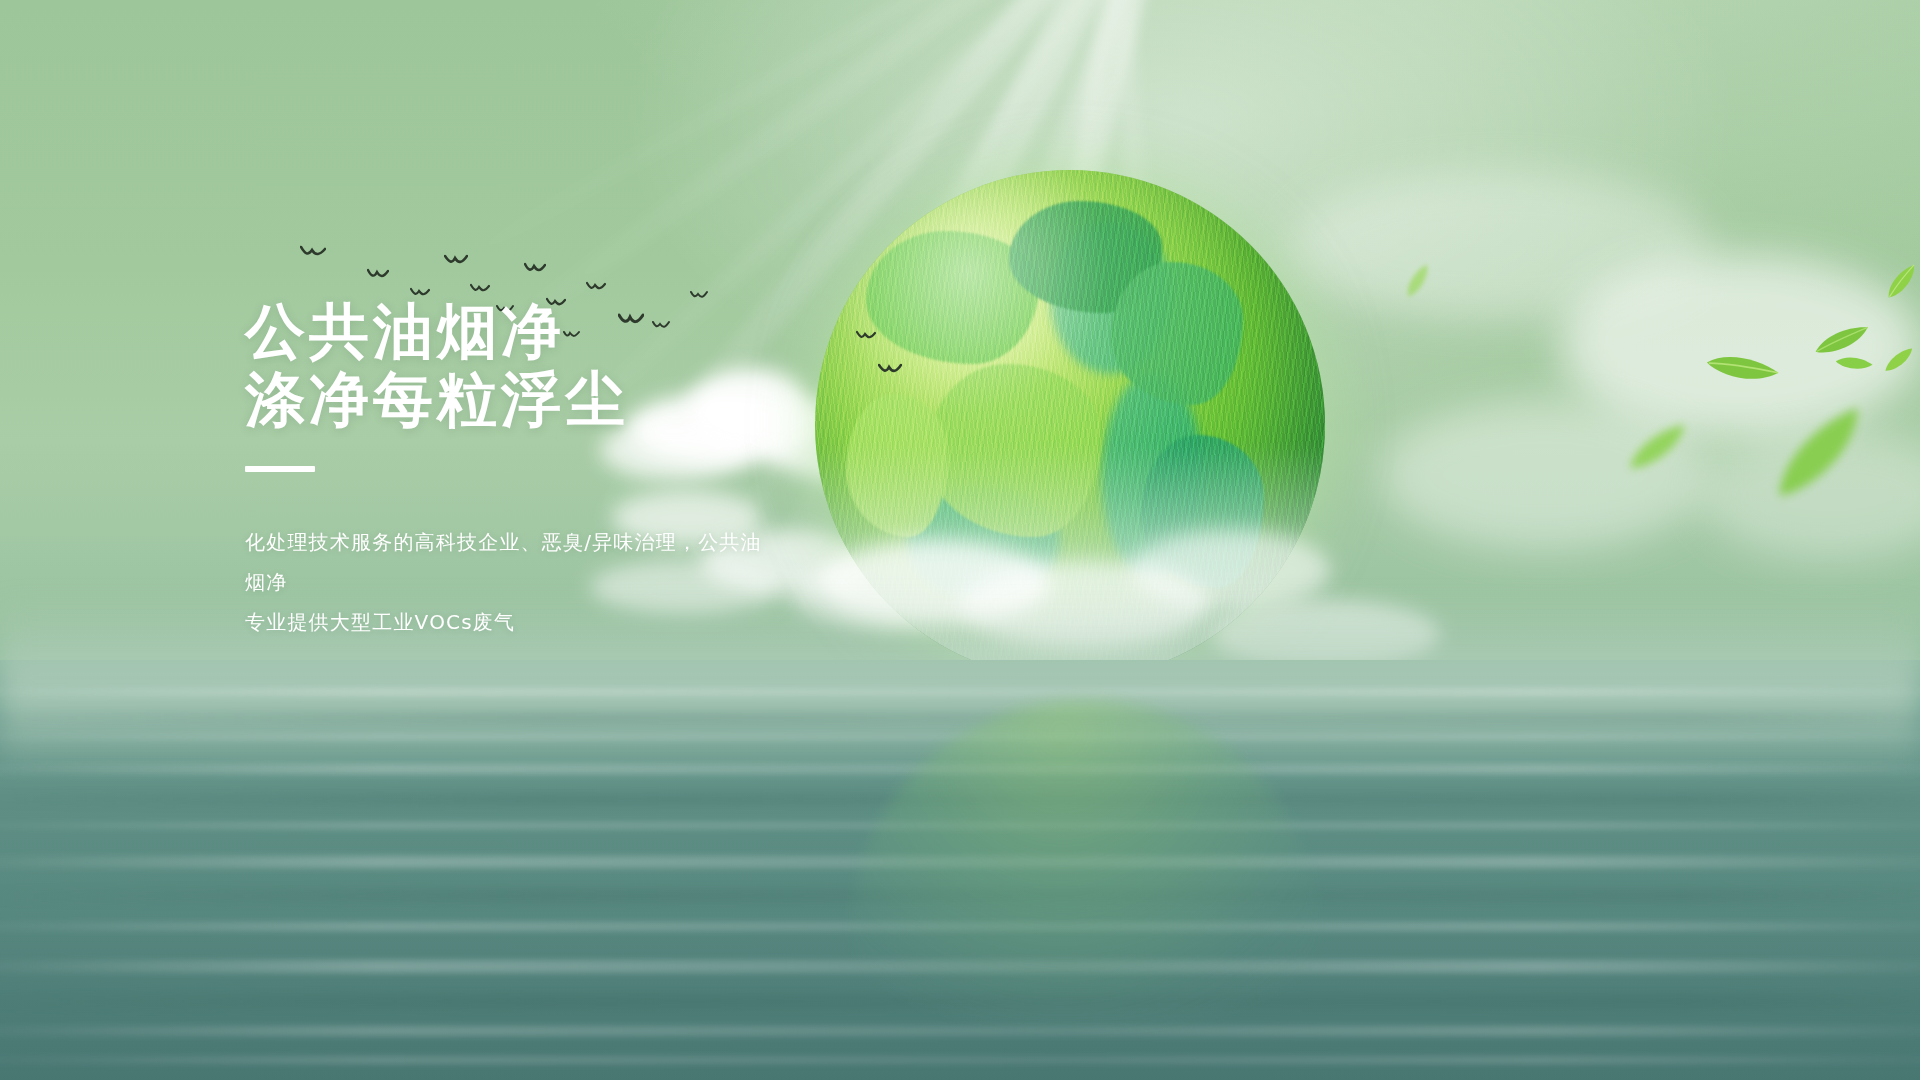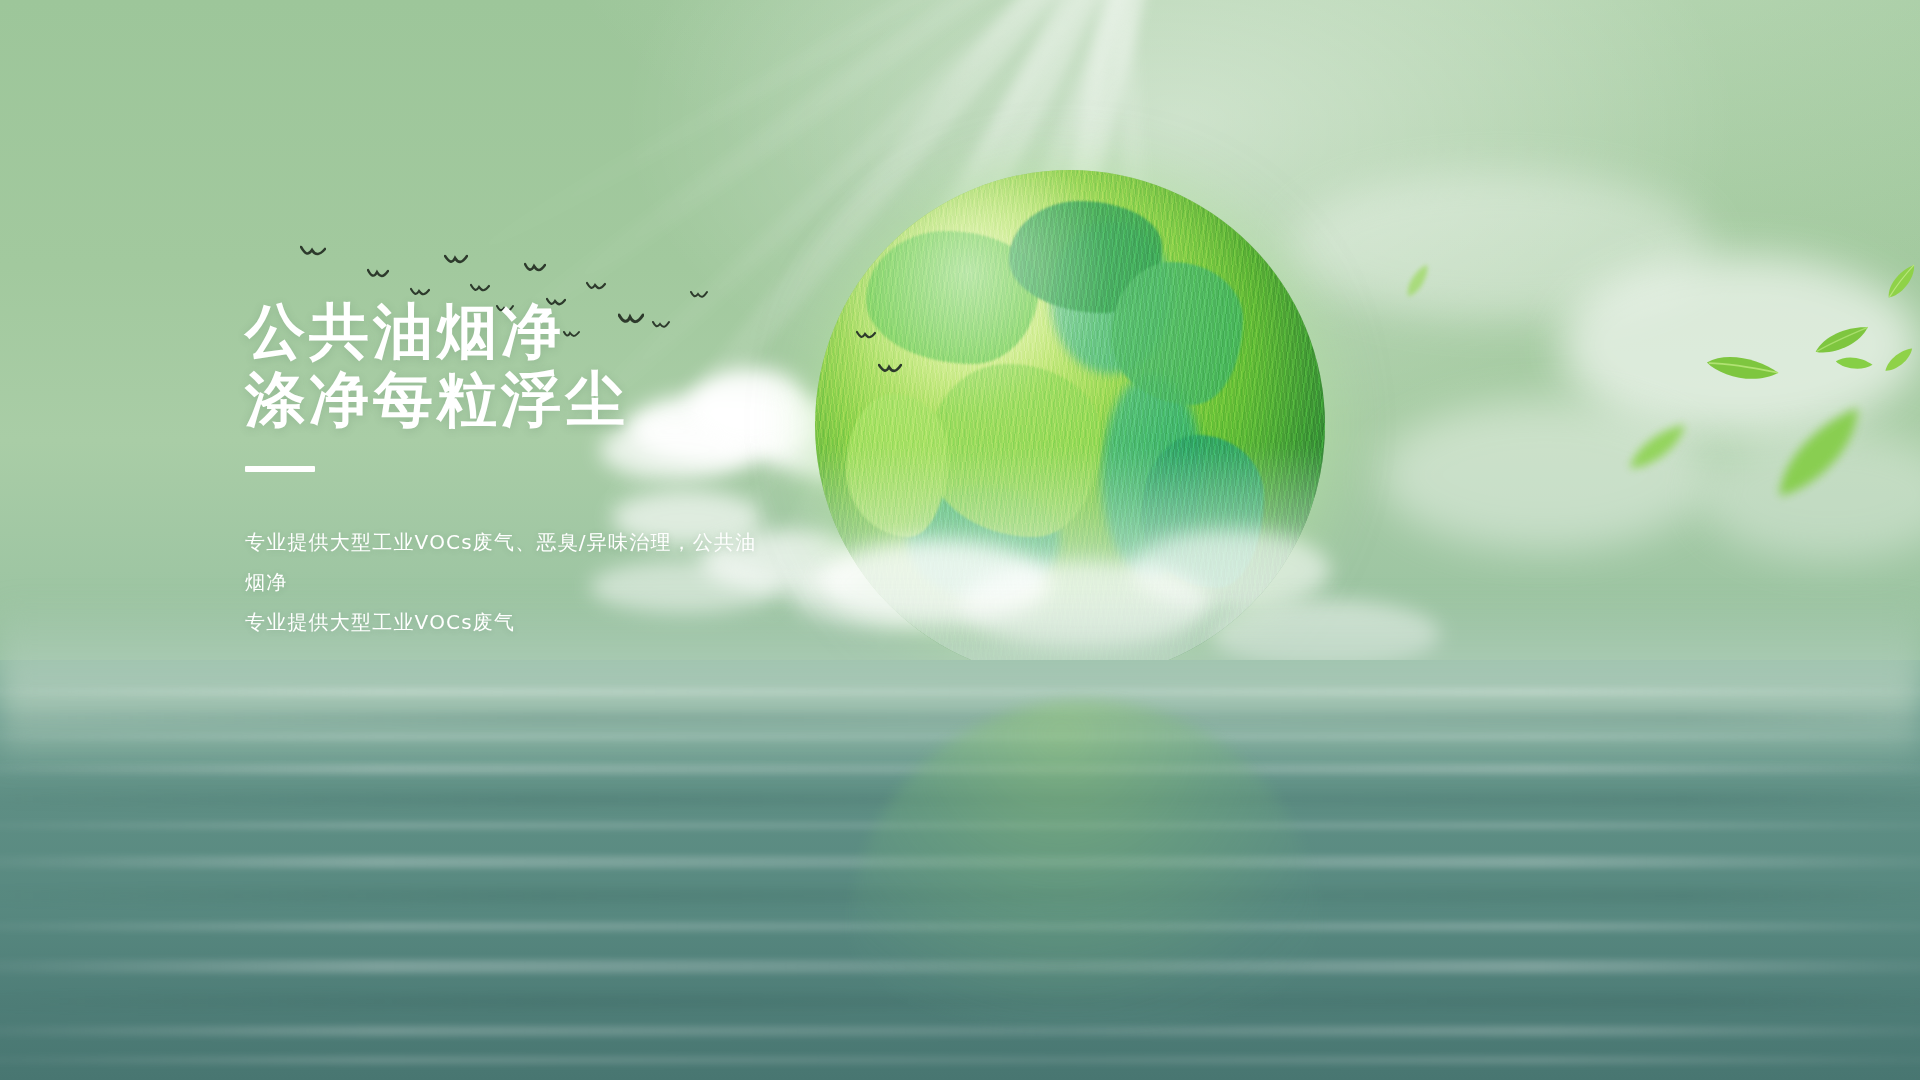--- a/index.html
+++ b/index.html
@@ -328,18 +328,18 @@
       </svg>
   </div>
 
   <div class="copy">
     <h1 class="headline">
       <span class="hl-line">公共油烟净</span>
       <span class="hl-line">涤净每粒浮尘</span>
     </h1>
     <div class="divider"></div>
     <p class="subcopy">
-      <span class="sub-line">专业提供大型工业VOCs废气、恶臭/异味治理，公共油烟净</span>
+      <span class="sub-line">化处理技术服务的高科技企业、恶臭/异味治理，公共油烟净</span>
       <span class="sub-line">专业提供大型工业VOCs废气</span>
     </p>
   </div>
 
 </div>
 
 </body></html>

